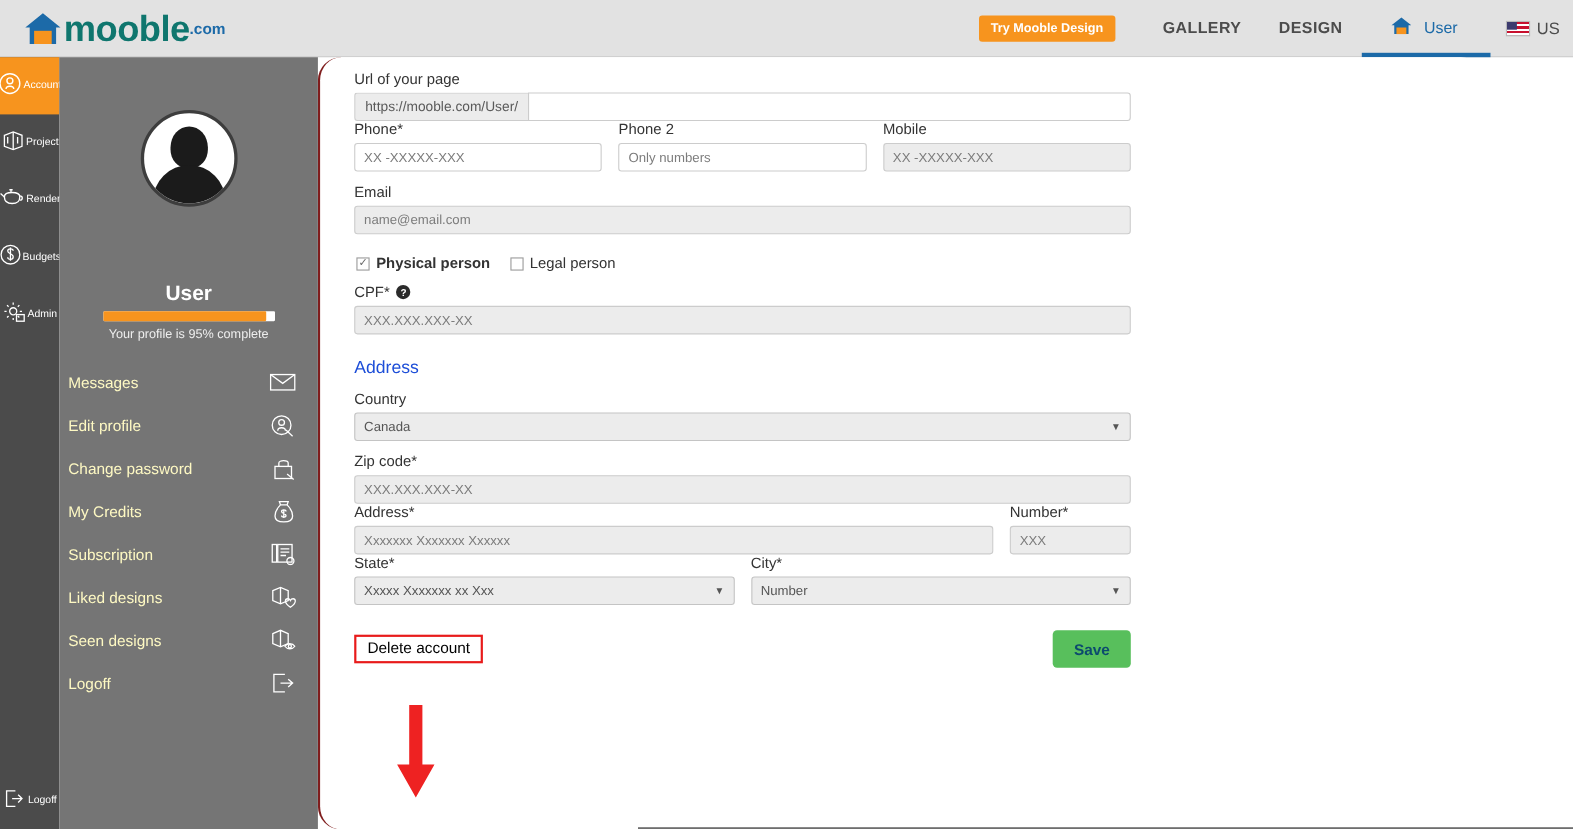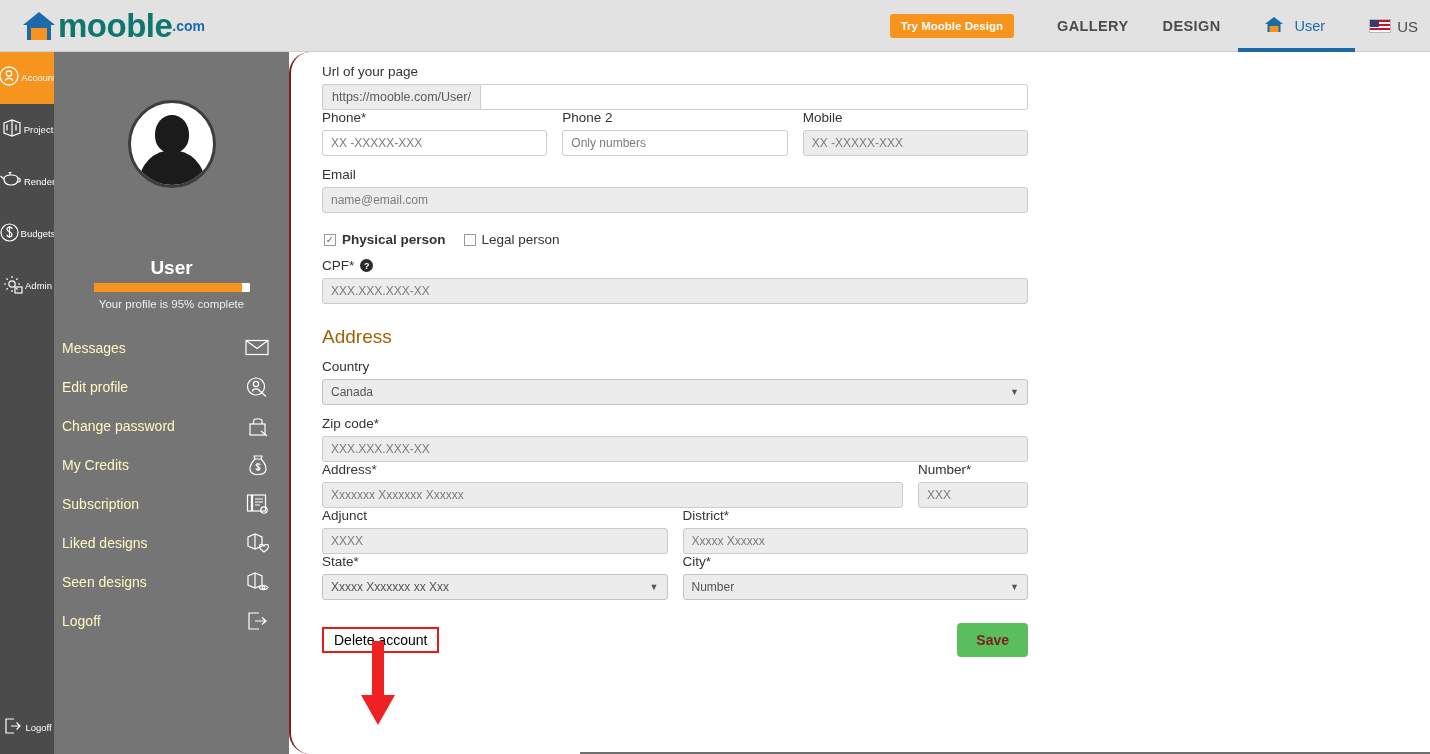--- a/index.html
+++ b/index.html
@@ -142,21 +142,21 @@
   }
   .chk-label { font-size: 13.5px; color: #333333; }
   .chk-label.bold { font-weight: bold; }
 
   .help-icon {
     display: inline-flex; align-items: center; justify-content: center;
     width: 13px; height: 13px; border-radius: 50%; background: #2b2b2b;
     color: #ffffff; font-size: 9px; font-weight: bold; margin-left: 6px;
     vertical-align: -2px; cursor: pointer;
   }
-  .section-title { font-size: 19px; color: #a16207; margin: 22px 0 10px 0; }
+  .section-title { font-size: 16px; color: #1d4ed8; margin: 22px 0 10px 0; }
 
   .sel {
     width: 100%; height: 26px; border: 1px solid #c4c4c4; border-radius: 3px;
     background: #ececec; font-size: 12px; color: #555555;
     padding: 0 8px; display: flex; align-items: center; justify-content: space-between;
     cursor: pointer;
   }
   .caret { font-size: 9px; color: #555555; }
 
   .bottom-row {
@@ -164,21 +164,21 @@
     margin-top: 23px; position: relative;
   }
   .delete-link {
     font-size: 14px; color: #000000; cursor: pointer;
     padding: 2px 4px;
   }
   .delete-box {
     border: 2px solid #e81b1b; padding: 2px 6px; display: inline-block;
   }
   .save-btn {
-    background: #58bf5c; color: #7f1d1d; font-size: 14px; font-weight: bold;
+    background: #58bf5c; color: #0c4a6e; font-size: 14px; font-weight: bold;
     border: none; border-radius: 4px; padding: 9px 19px; cursor: pointer;
     font-family: "Liberation Sans", sans-serif;
   }
 
   
   .arrow-anno {
     position: absolute; left: 358px; top: 641px;
     width: 40px; height: 86px; pointer-events: none; z-index: 50;
   }
   .footer-line {
@@ -460,30 +460,20 @@
       <div style="flex:0 0 581px">
         <div class="lbl">Address*</div>
         <div class="inp gray">Xxxxxxx Xxxxxxx Xxxxxx</div>
       </div>
       <div style="flex:1">
         <div class="lbl">Number*</div>
         <div class="inp gray">XXX</div>
       </div>
     </div>
 
-    <div class="row">
-      <div style="flex:1">
-        <div class="lbl">Adjunct</div>
-        <div class="inp gray">XXXX</div>
-      </div>
-      <div style="flex:1">
-        <div class="lbl">District*</div>
-        <div class="inp gray">Xxxxx Xxxxxx</div>
-      </div>
-    </div>
 
     <div class="row">
       <div style="flex:1">
         <div class="lbl">State*</div>
         <div class="sel">
           <span>Xxxxx Xxxxxxx xx Xxx</span>
           <span class="caret">▼</span>
         </div>
       </div>
       <div style="flex:1">

